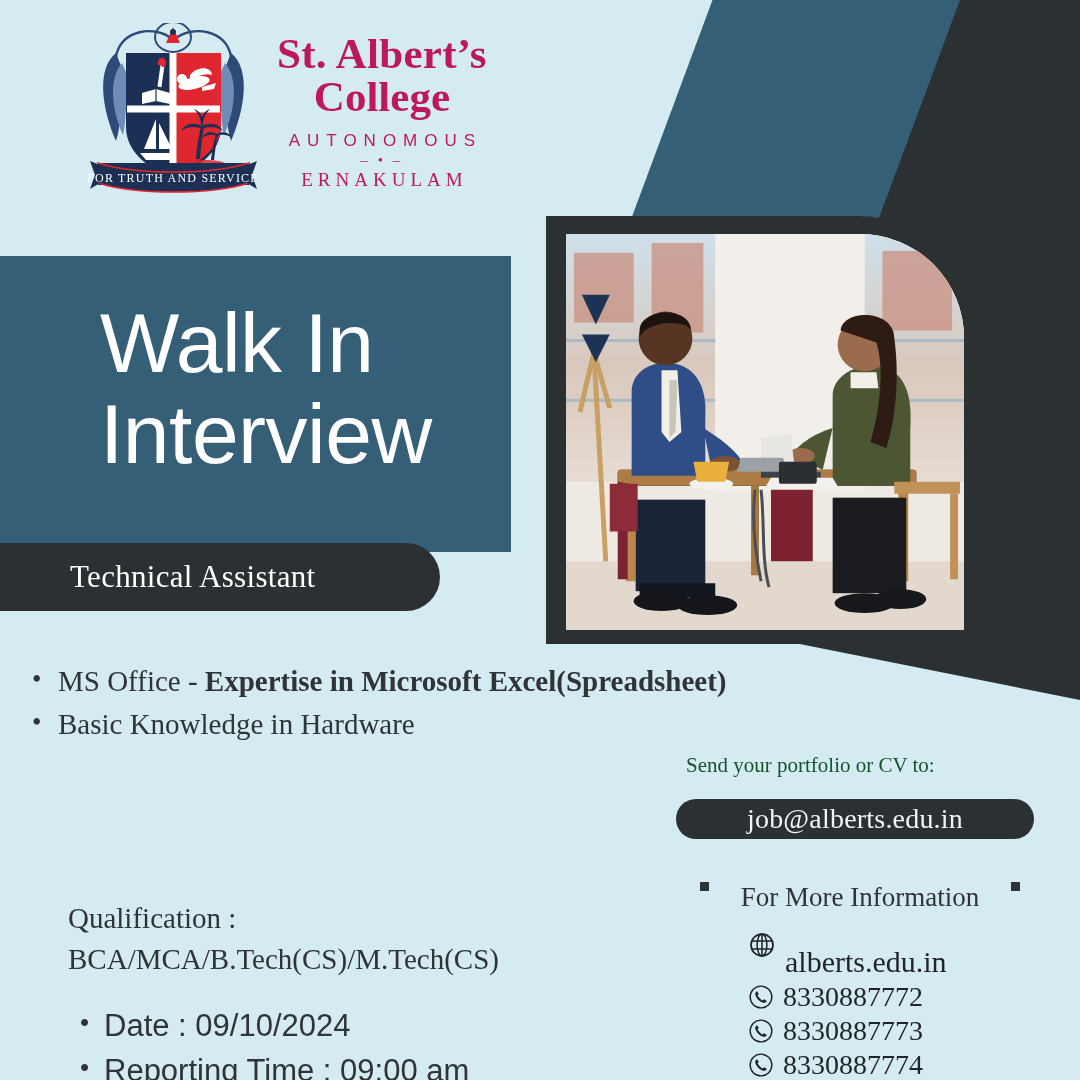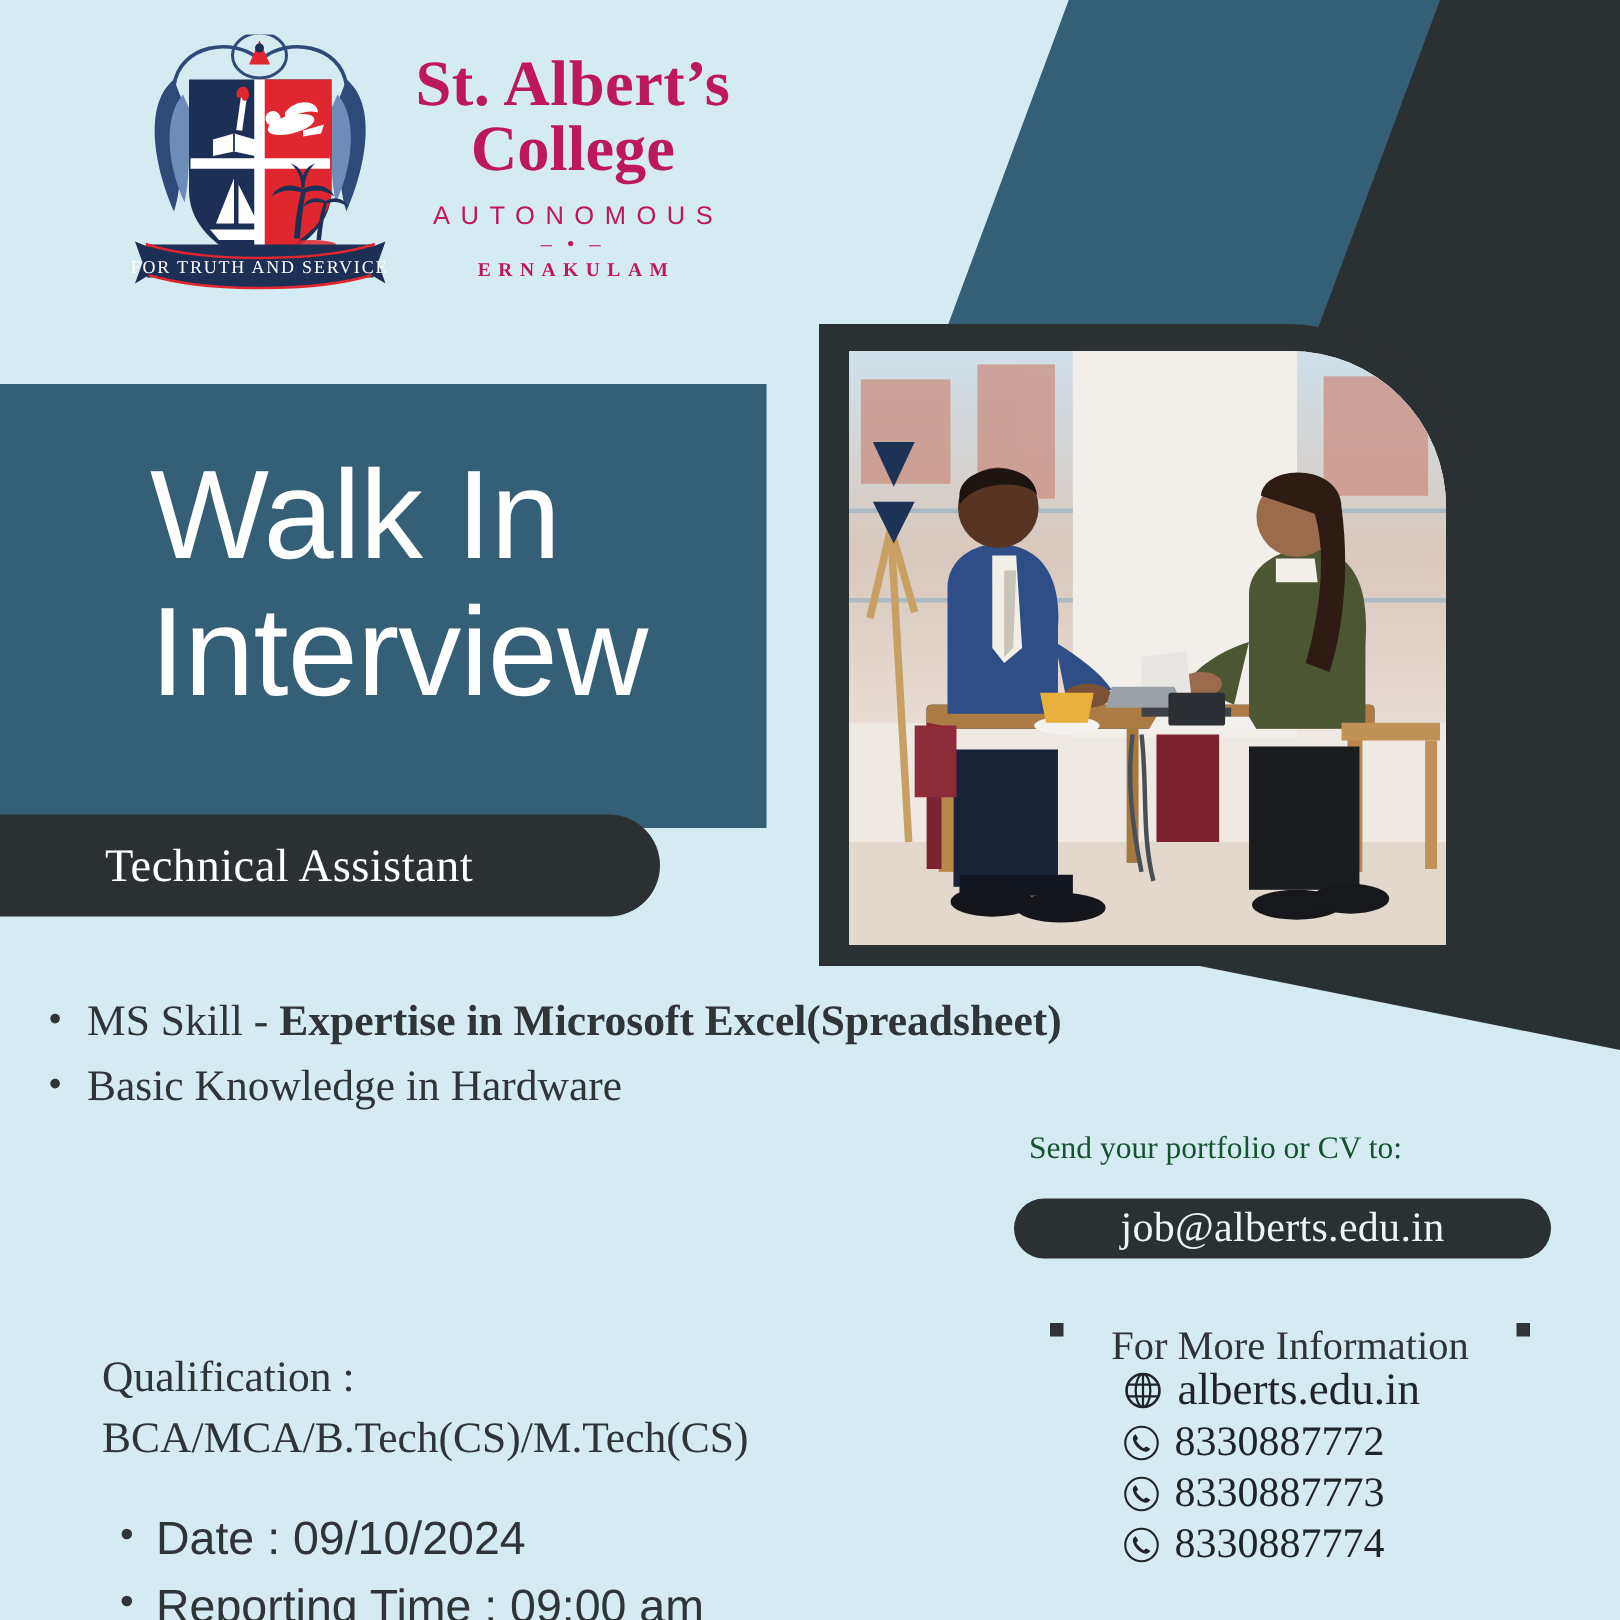--- a/index.html
+++ b/index.html
@@ -82,25 +82,24 @@
     letter-spacing: 7px;
     margin-top: 14px;
     padding-left: 7px;
   }
   .logo-div {
     font-size: 15px;
     letter-spacing: 3px;
     margin-top: 4px;
   }
   .logo-place {
-    font-size: 13px;
+    font-size: 19px;
     letter-spacing: 5px;
     margin-top: 2px;
     padding-left: 5px;
-    font-weight: bold;
   }
 
   
   .headline-box {
     position: absolute;
     left: 0; top: 256px;
     width: 511px; height: 296px;
     background: #355f77;
     z-index: 4;
   }
@@ -242,21 +241,21 @@
     color: #1f2426;
   }
   .contact-row {
     display: flex;
     align-items: center;
     gap: 9px;
     line-height: 1.0;
     margin-bottom: 6px;
   }
   .contact-row .txt { font-size: 28px; }
-  .contact-row.site .txt { font-size: 30px; }
+  .contact-row.site .txt { font-size: 30px; margin-top: 35px; }
   .ico { flex: none; display: block; }
 </style>
 </head>
 <body>
 
 <div id="poster">
 
   <div class="geo-dark-right"></div>
   <div class="geo-teal-para"></div>
 
@@ -421,21 +420,21 @@
   <div class="headline">
     <div>Walk In</div>
     <div>Interview</div>
   </div>
 
   <div class="role-badge">
     <span>Technical Assistant</span>
   </div>
 
   <ul class="skills">
-    <li><span>MS Skill - </span><span class="em">Expertise in Microsoft Excel(Spreadsheet)</span></li>
+    <li><span>MS Office - </span><span class="em">Expertise in Microsoft Excel(Spreadsheet)</span></li>
     <li><span>Basic Knowledge in Hardware</span></li>
   </ul>
 
   <div class="qualification">
     <div>Qualification :</div>
     <div>BCA/MCA/B.Tech(CS)/M.Tech(CS)</div>
   </div>
 
   <ul class="schedule">
     <li>Date : 09/10/2024</li>

